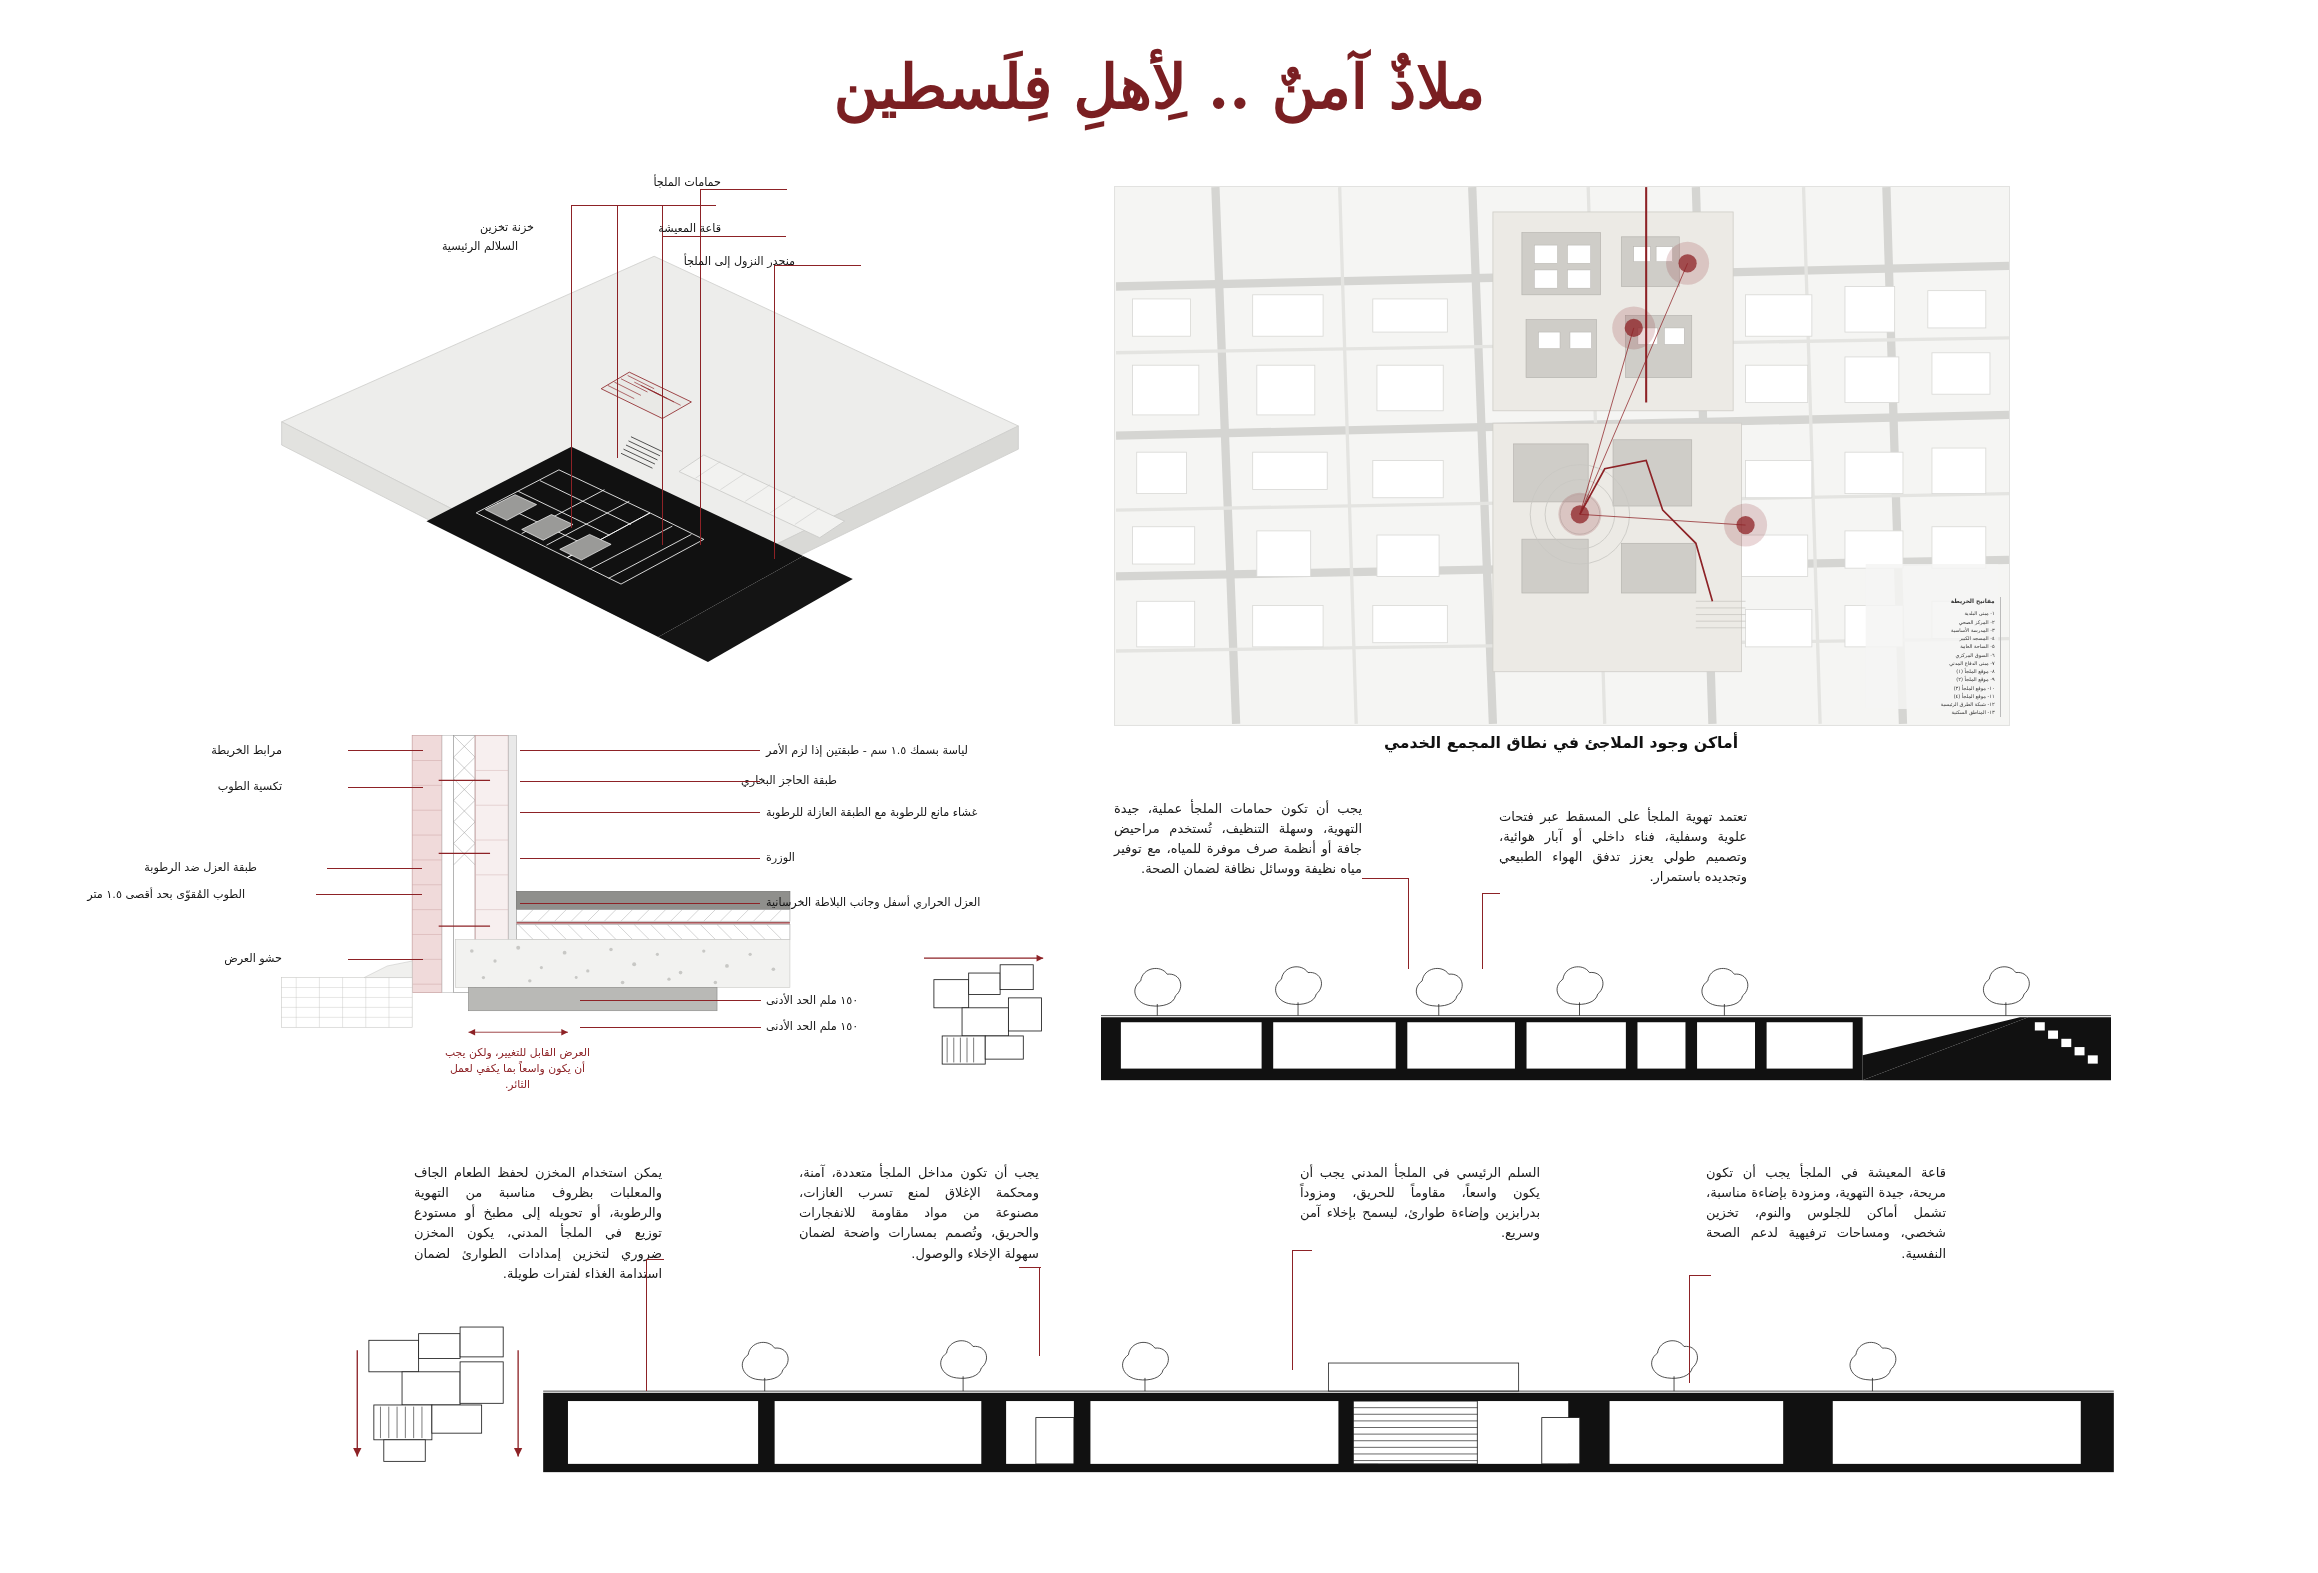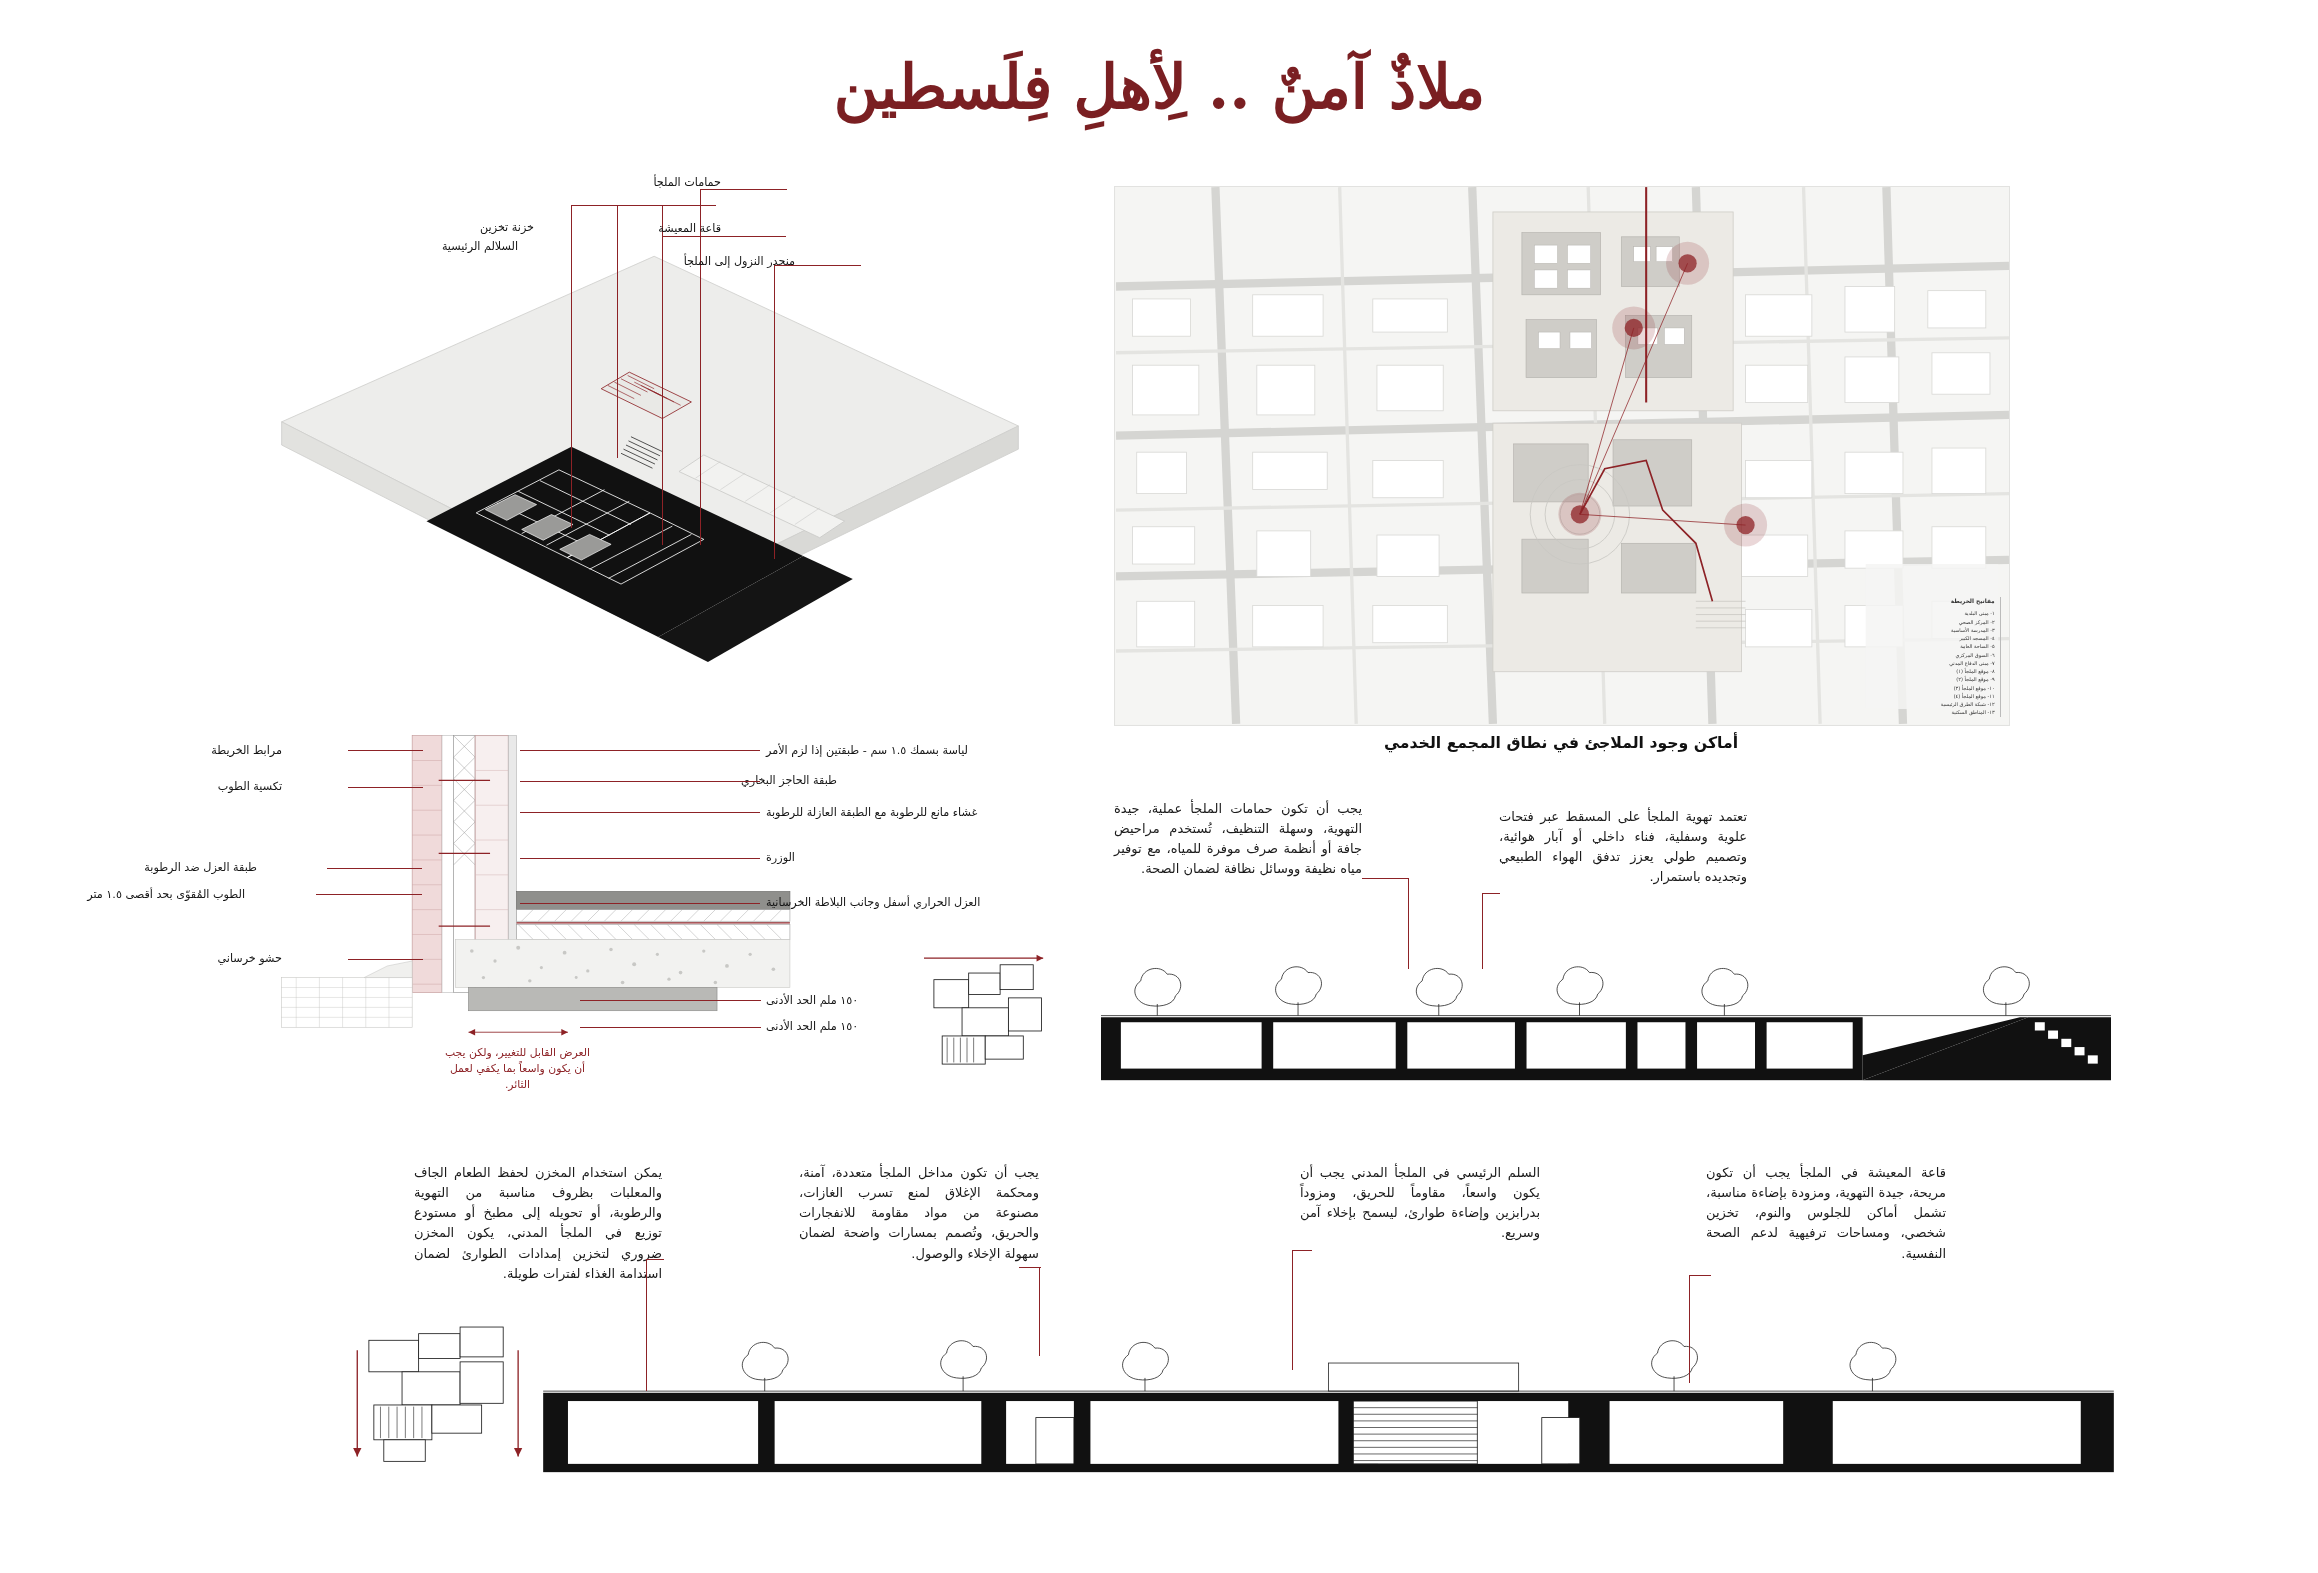--- a/index.html
+++ b/index.html
@@ -449,21 +449,21 @@
         <path d="M236,366 l8,-4 v8 z" fill="#8d2226" stroke="none"></path>
         <path d="M356,366 l-8,-4 v8 z" fill="#8d2226" stroke="none"></path>
       </g>
     </svg>
   </div>
 
   <div class="lbl" style="right:2037px;top:744px;">مرابط الخريطة</div>
   <div class="lbl" style="right:2037px;top:780px;">تكسية الطوب</div>
   <div class="lbl" style="right:2062px;top:861px;">طبقة العزل ضد الرطوبة</div>
   <div class="lbl" style="right:2074px;top:888px;">الطوب المُقوّى بحد أقصى ١.٥ متر</div>
-  <div class="lbl" style="right:2037px;top:952px;">حشو خرساني</div>
+  <div class="lbl" style="right:2037px;top:952px;">حشو العرض</div>
 
   <div class="leader h abs" style="left:348px;top:750px;width:75px;"></div>
   <div class="leader h abs" style="left:348px;top:787px;width:75px;"></div>
   <div class="leader h abs" style="left:327px;top:868px;width:95px;"></div>
   <div class="leader h abs" style="left:316px;top:894px;width:106px;"></div>
   <div class="leader h abs" style="left:348px;top:959px;width:75px;"></div>
 
   <div class="lbl" style="left:766px;top:744px;">لياسة بسمك ١.٥ سم - طبقتين إذا لزم الأمر</div>
   <div class="lbl" style="left:741px;top:774px;">طبقة الحاجز البخاري</div>
   <div class="lbl" style="left:766px;top:806px;">غشاء مانع للرطوبة مع الطبقة العازلة للرطوبة</div>

